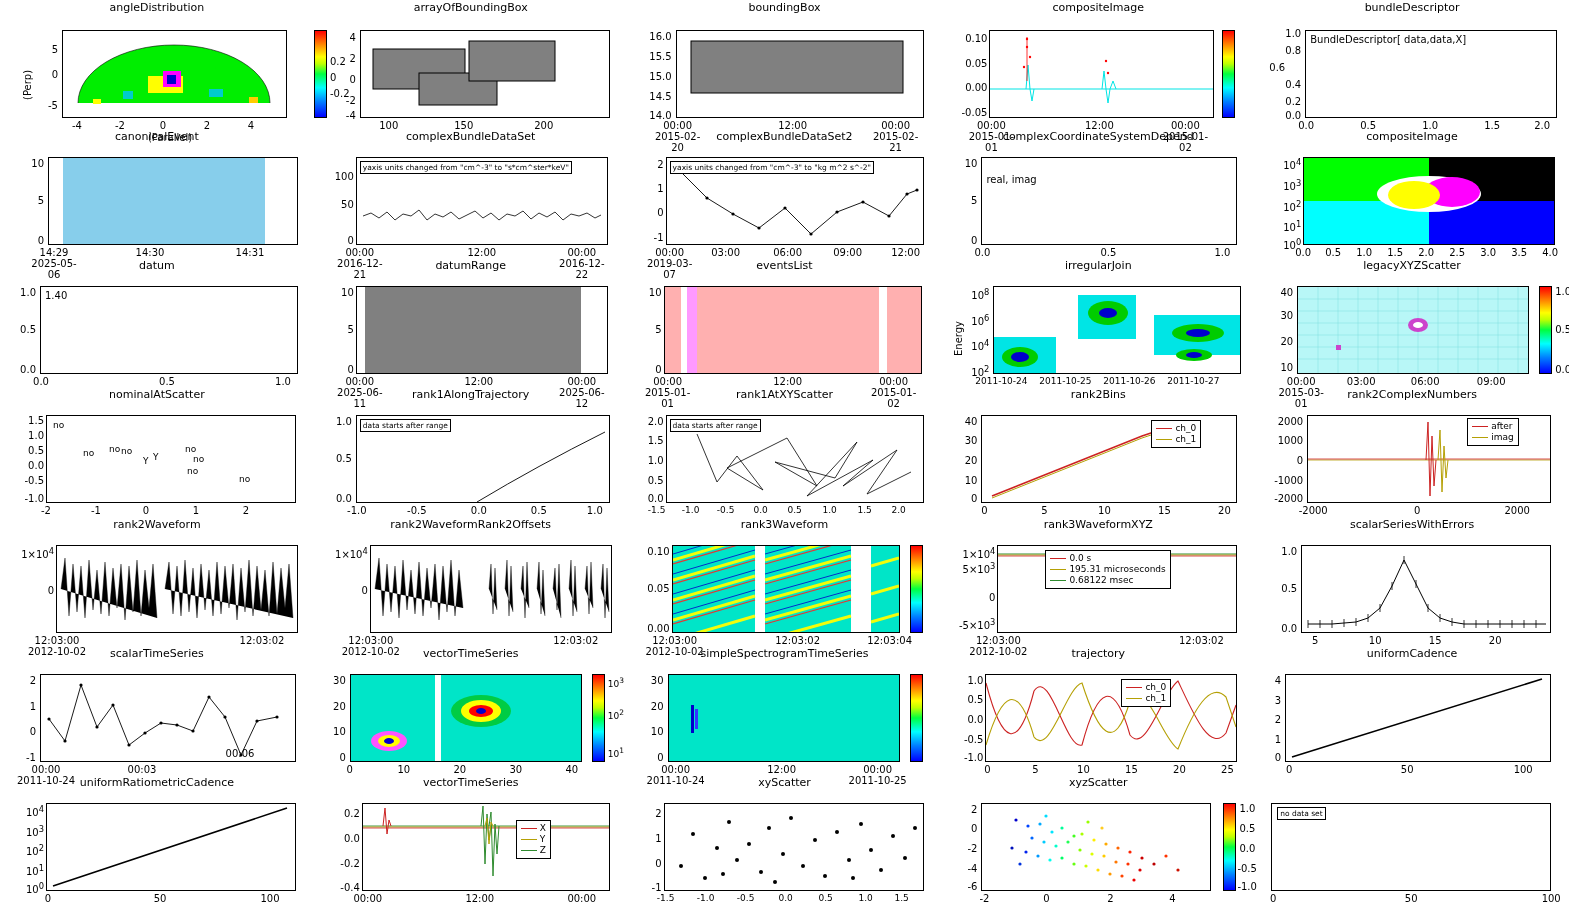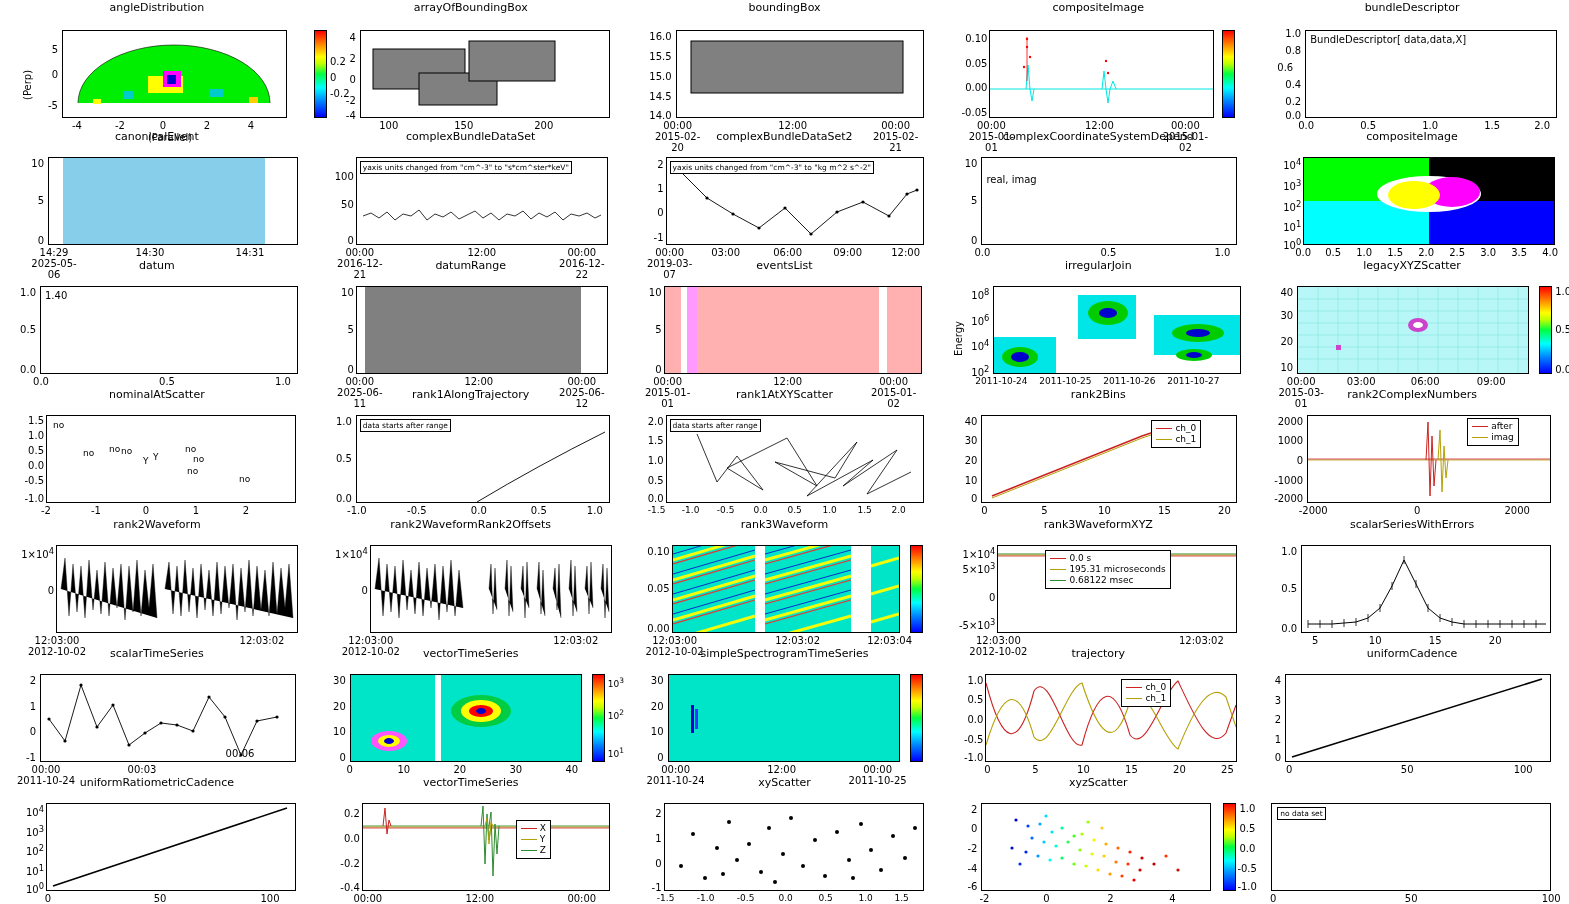--- a/index.html
+++ b/index.html
@@ -122,21 +122,21 @@
   <div class="xlab" style="left:218px;top:120px;width:52px;white-space:pre-line;">00:00
 2015-01-02</div>
 </div>
 
 <div class="cell">
   <div class="title">bundleDescriptor</div>
   <div class="plot" style="left:50px;top:30px;width:252px;height:88px;"></div>
   <div class="txt" style="left:55px;top:34px;font-size:10px;">BundleDescriptor[ data,data,X]</div>
   <div class="ylab" style="left:16px;top:28px;width:30px;">1.0</div>
   <div class="ylab" style="left:16px;top:45px;width:30px;">0.8</div>
-  <div class="ylab" style="left:8px;top:62px;width:30px;">0.6</div>
+  <div class="ylab" style="left:0;top:62px;width:30px;">0.6</div>
   <div class="ylab" style="left:16px;top:79px;width:30px;">0.4</div>
   <div class="ylab" style="left:16px;top:96px;width:30px;">0.2</div>
   <div class="ylab" style="left:16px;top:110px;width:30px;">0.0</div>
   <div class="xlab" style="left:36px;top:120px;width:30px;">0.0</div>
   <div class="xlab" style="left:98px;top:120px;width:30px;">0.5</div>
   <div class="xlab" style="left:160px;top:120px;width:30px;">1.0</div>
   <div class="xlab" style="left:222px;top:120px;width:30px;">1.5</div>
   <div class="xlab" style="left:272px;top:120px;width:30px;">2.0</div>
 </div>
 

